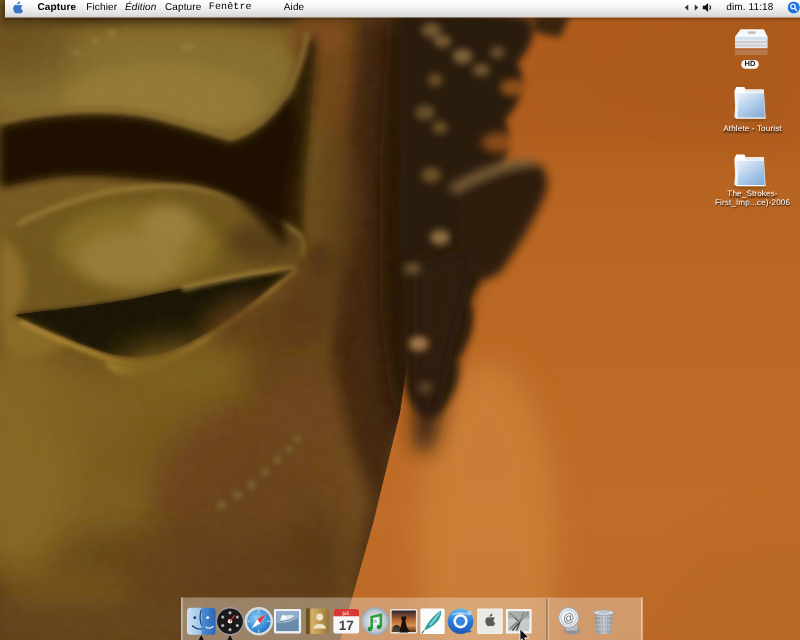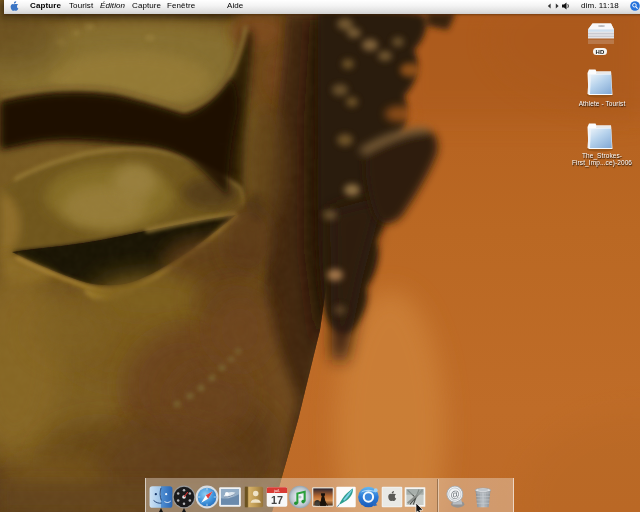--- a/index.html
+++ b/index.html
@@ -180,24 +180,24 @@
  <ellipse cx="340" cy="310" rx="6" ry="5" fill="#5e4526"></ellipse>
 </g>
 </svg>
 
 <div id="menubar">
  <svg class="item" style="left:6px;top:1px;" width="9" height="10" viewBox="0 0 9 10">
   <path d="M6.2,0.2 C6.3,0.9 5.9,1.6 5.4,2 C4.9,2.4 4.3,2.6 3.9,2.5 C3.8,1.9 4.1,1.2 4.5,0.8 C5,0.4 5.7,0.1 6.2,0.2 Z" fill="#3b75c4"></path>
   <path d="M6.9,3.1 C6.1,2.8 5.2,3 4.6,3.1 C4.1,3.2 3.6,3 3,2.9 C1.8,2.8 0.6,3.9 0.6,5.8 C0.6,7.8 2,9.8 3,9.8 C3.5,9.8 4,9.5 4.6,9.5 C5.2,9.5 5.6,9.8 6.2,9.8 C7.1,9.8 8,8.5 8.4,7.5 C7.5,7.1 7,6.3 7,5.4 C7,4.4 7.5,3.6 8.2,3.3 C7.9,3.2 7.4,3.1 6.9,3.1 Z" fill="#3b75c4"></path>
  </svg>
  <span class="item" style="left:26px;font-weight:bold;">Capture</span>
- <span class="item" style="left:65px;">Tourist</span>
+ <span class="item" style="left:65px;">Fichier</span>
  <span class="item" style="left:96px;font-style:italic;">Édition</span>
  <span class="item" style="left:128px;">Capture</span>
- <span class="item" style="left:163px;">Fenêtre</span>
+ <span class="item" style="left:163px;font-family:Liberation Mono, monospace;">Fenêtre</span>
  <span class="item" style="left:195px;margin-left:28px;">Aide</span>
  <svg class="item" style="left:543px;top:3px" width="13" height="6" viewBox="0 0 13 6">
   <path d="M3.6,0.5 L3.6,5.5 L0.8,3 Z" fill="#333"></path>
         <path d="M8.8,0.5 L8.8,5.5 L11.6,3 Z" fill="#333"></path>
  </svg>
  <svg class="item" style="left:558px;top:1.5px" width="9" height="8" viewBox="0 0 9 8">
   <path d="M0,2.6 L2,2.6 L4.5,0.4 L4.5,7.6 L2,5.4 L0,5.4 Z" fill="#111"></path>
   <path d="M5.8,2.2 Q7,4 5.8,5.8" stroke="#111" stroke-width="0.9" fill="none"></path>
  </svg>
  <span class="item" style="left:577px;">dim. 11:18</span>

